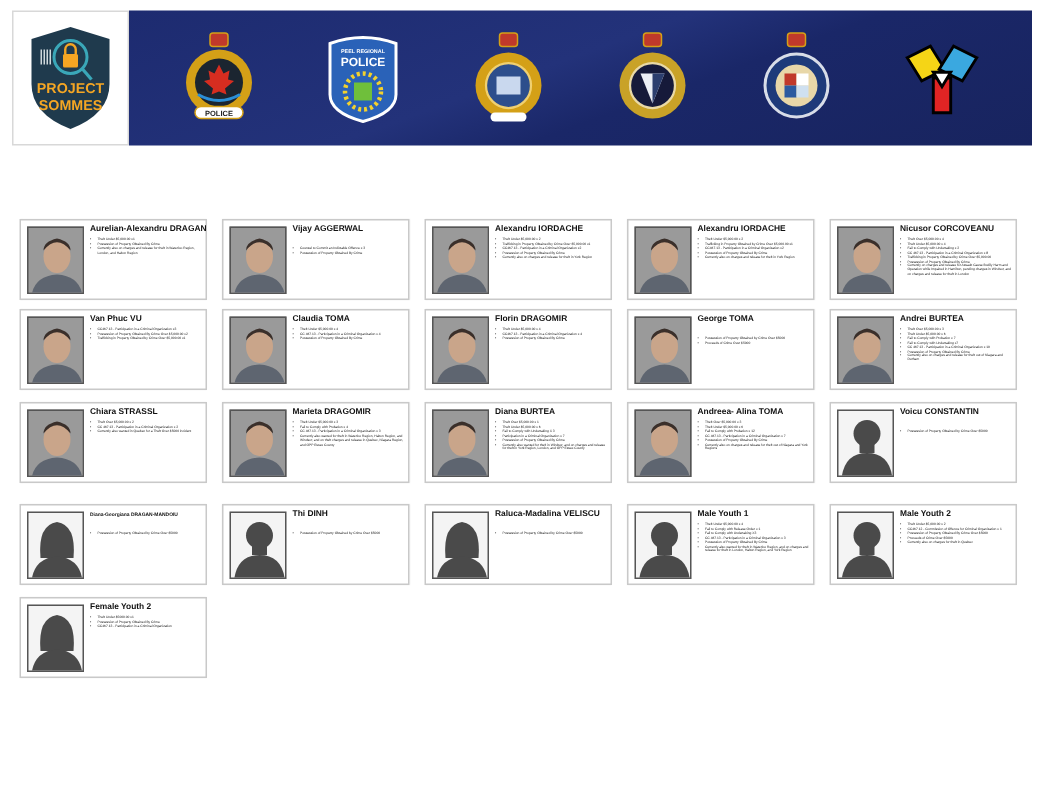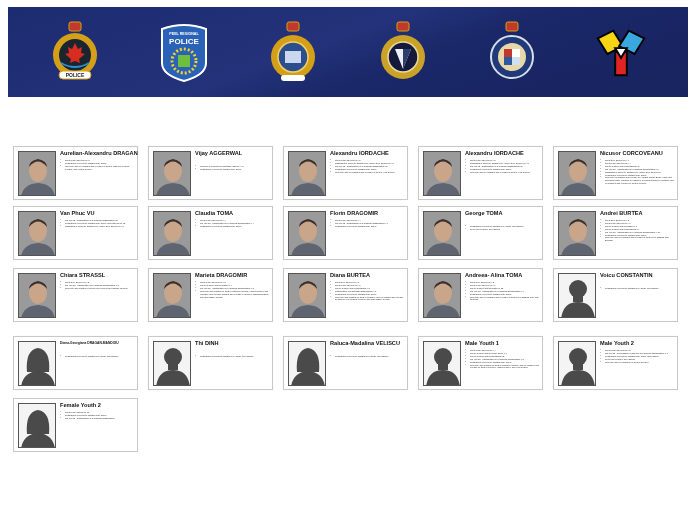--- a/index.html
+++ b/index.html
@@ -23,20 +23,37 @@
   ul.charges { list-style: none; margin-top: 2px; }
   ul.charges li { font-size: 2.2px; line-height: 2.9px; color: #222; position: relative; padding-left: 5px; }
   ul.charges li::before { content: "•"; position: absolute; left: 0; top: 0; font-size: 2.4px; }
 </style>
 </head>
 <body>
 
 <div class="page">
 
   <div class="header">
+    <div class="logo-box">
+      <svg width="60" height="72" viewBox="0 0 60 72">
+        <path d="M30 2 L56 10 L56 40 Q56 60 30 70 Q4 60 4 40 L4 10 Z" fill="#1f3a4d"></path>
+        <circle cx="30" cy="22" r="11" fill="none" stroke="#3aa7b8" stroke-width="2"></circle>
+        <rect x="25" y="20" width="10" height="9" rx="1" fill="#f5a623"></rect>
+        <path d="M26.5 20 v-3 a3.5 3.5 0 0 1 7 0 v3" fill="none" stroke="#f5a623" stroke-width="1.6"></path>
+        <line x1="38" y1="30" x2="44" y2="37" stroke="#3aa7b8" stroke-width="2.2"></line>
+        <g fill="#cfd8dc">
+            <rect x="10" y="17" width="1" height="10"></rect>
+            <rect x="12" y="17" width="1" height="10"></rect>
+            <rect x="14" y="17" width="1" height="10"></rect>
+            <rect x="16" y="17" width="1" height="10"></rect>
+          </g>
+        <text x="30" y="46" text-anchor="middle" font-family="Liberation Sans, sans-serif" font-weight="bold" font-size="9.5" fill="#f5a623">PROJECT</text>
+        <text x="30" y="57" text-anchor="middle" font-family="Liberation Sans, sans-serif" font-weight="bold" font-size="9.5" fill="#f5a623">SOMMES</text>
+      </svg>
+    </div>
     <div class="banner">
       <div class="badge">
         <svg width="56" height="66" viewBox="0 0 56 66">
           <rect x="22" y="3" width="12" height="9" rx="2" fill="#c0392b" stroke="#d4a017"></rect>
           <circle cx="28" cy="36" r="22" fill="#d4a017"></circle>
           <circle cx="28" cy="36" r="16" fill="#1b2530"></circle>
           <path d="M28 24 l3 6 4 -2 -1 6 4 1 -6 5 1 4 -5 -2 -5 2 1 -4 -6 -5 4 -1 -1 -6 4 2 z" fill="#d62d20"></path>
           <path d="M14 44 Q28 52 42 44" stroke="#2b8fd6" stroke-width="2" fill="none"></path>
           <rect x="12" y="52" width="32" height="8" rx="4" fill="#fff" stroke="#d4a017"></rect>
           <text x="28" y="58" text-anchor="middle" font-size="5" font-weight="bold" fill="#222" font-family="Liberation Sans, sans-serif">POLICE</text>

